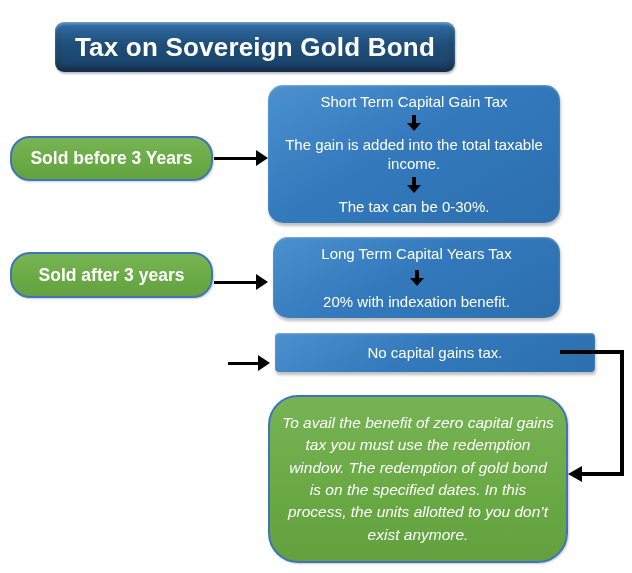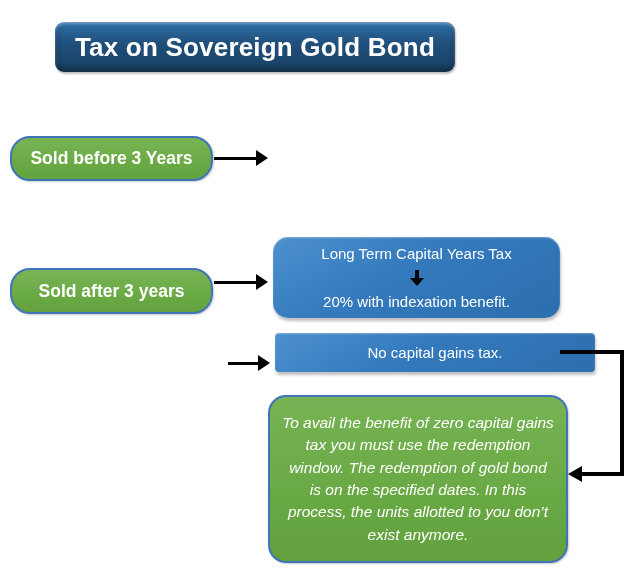--- a/index.html
+++ b/index.html
@@ -22,21 +22,21 @@
   .green-label {
     position:absolute;
     background:linear-gradient(180deg,#78b455 0%,#6aaa45 60%,#63a23f 100%);
     border:2px solid #3f74ba; border-radius:20px;
     display:flex; align-items:center; justify-content:center;
     color:#ffffff; font-weight:bold; font-size:17.5px; text-align:center;
     box-shadow:1px 1px 2px rgba(0,0,0,.2);
     box-sizing:border-box;
   }
   .g1 { left:10px; top:136px; width:203px; height:45px; }
-  .g2 { left:10px; top:268px; width:203px; height:46px; }
+  .g2 { left:10px; top:252px; width:203px; height:46px; }
   .g3 { left:2px;  top:342px; width:225px; height:41px; font-size:17px; }
 
   
   .blue-box {
     position:absolute;
     background:linear-gradient(150deg,#4c90ce 0%,#3379bc 45%,#2c6fae 100%);
     border-radius:15px;
     box-shadow: inset 0 1px 2px rgba(255,255,255,.3), 1px 3px 3px rgba(0,0,0,.25);
     color:#ffffff; font-size:15px; text-align:center;
     display:flex; flex-direction:column; align-items:center; justify-content:space-between;
@@ -54,21 +54,21 @@
   .harrow .head  { position:absolute; right:0; top:0; width:0; height:0;
                    border-left:12px solid #000; border-top:8px solid transparent; border-bottom:8px solid transparent; }
   .a1 { left:214px; top:150px; width:54px; }
   .a2 { left:214px; top:274px; width:54px; }
   .a3 { left:228px; top:355px; width:42px; }
 
   
   .note-box {
     position:absolute; left:268px; top:395px; width:300px; height:168px;
     background:linear-gradient(180deg,#77b354 0%,#69a944 60%,#62a13e 100%);
-    border:2px solid #3f74ba; border-radius:18px;
+    border:2px solid #3f74ba; border-radius:30px;
     display:flex; align-items:center; justify-content:center;
     color:#ffffff; font-size:15.5px; font-style:italic; text-align:center;
     line-height:1.45; box-sizing:border-box; padding:20px 12px;
     box-shadow:1px 1px 2px rgba(0,0,0,.2);
   }
 
   
   .seg { position:absolute; background:#000; }
   .seg-h1 { left:560px; top:350px; width:64px; height:4px; }
   .seg-v  { left:620px; top:350px; width:4px;  height:126px; }
@@ -84,20 +84,35 @@
   <div class="title-banner">
     <span>Tax on Sovereign Gold Bond</span>
   </div>
 
   <div class="green-label g1">
     <span>Sold before 3 Years</span>
   </div>
   <div class="harrow a1">
     <div class="shaft"></div>
     <div class="head"></div>
+  </div>
+  <div class="blue-box b1">
+    <div>Short Term Capital Gain Tax</div>
+    <span class="darr">
+      <svg width="14" height="16" viewBox="0 0 14 16">
+          <path d="M5 0h4v8h5l-7 8-7-8h5z" fill="#000"></path>
+        </svg>
+    </span>
+    <div>The gain is added into the total taxable income.</div>
+    <span class="darr">
+      <svg width="14" height="16" viewBox="0 0 14 16">
+          <path d="M5 0h4v8h5l-7 8-7-8h5z" fill="#000"></path>
+        </svg>
+    </span>
+    <div>The tax can be 0-30%.</div>
   </div>
 
   <div class="green-label g2">
     <span>Sold after 3 years</span>
   </div>
   <div class="harrow a2">
     <div class="shaft"></div>
     <div class="head"></div>
   </div>
   <div class="blue-box b2">

